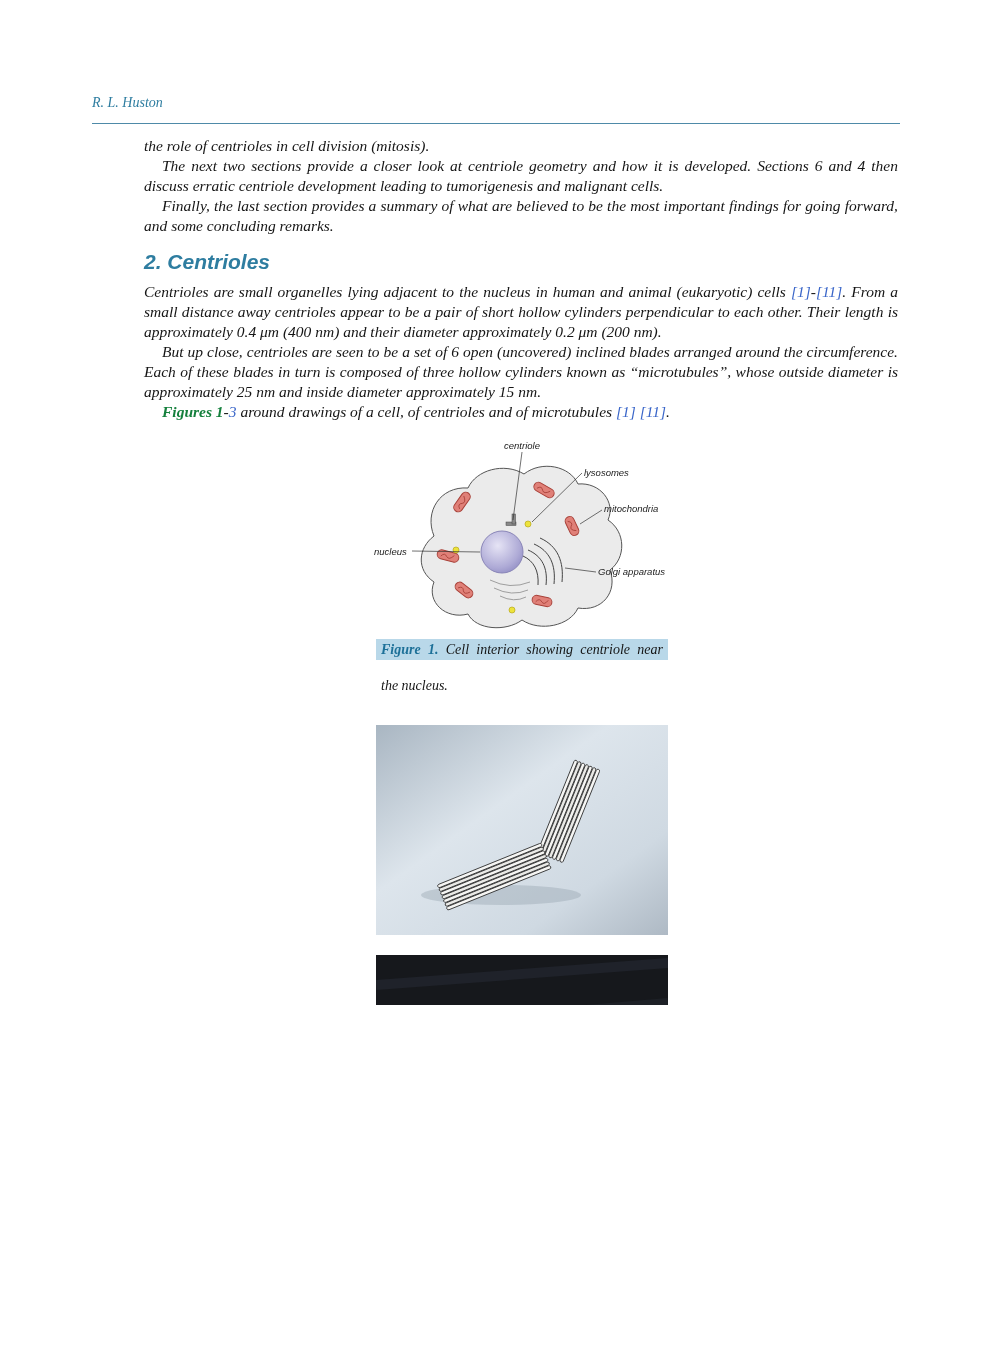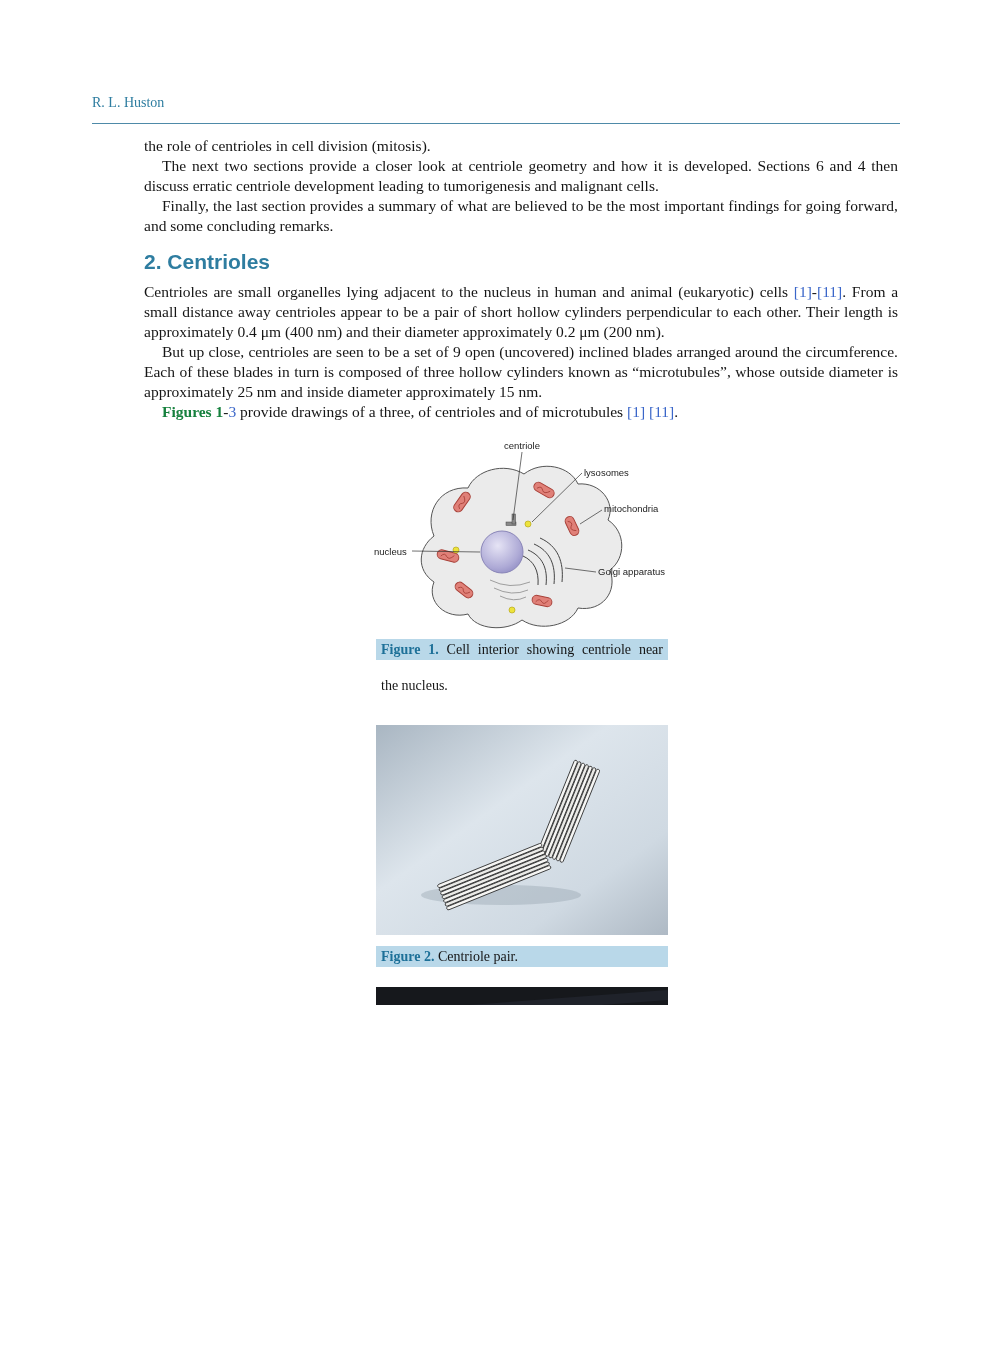--- a/index.html
+++ b/index.html
@@ -4,20 +4,21 @@
 <style>
   html,body { margin:0; padding:0; background:#ffffff; }
   .page {
     position: relative;
     width: 992px;
     height: 1005px;
     background: #ffffff;
     font-family: "Liberation Serif", serif;
     color: #151515;
     overflow: hidden;
+    font-style: italic;
   }
   .running-head {
     margin: 94px 92px 0 92px;
     font-size: 14px;
     line-height: 17px;
     color: #2e7da0;
   }
   .head-rule {
     border: none;
     border-top: 1.2px solid #4e8aa8;
@@ -95,23 +96,23 @@
   <div class="content">
 
     <p>the role of centrioles in cell division (mitosis).</p>
     <p class="indent">The next two sections provide a closer look at centriole geometry and how it is developed. Sections 6 and 4 then discuss erratic centriole development leading to tumorigenesis and malignant cells.</p>
     <p class="indent">Finally, the last section provides a summary of what are believed to be the most important findings for going forward, and some concluding remarks.</p>
 
     <h2 class="section-heading">2. Centrioles</h2>
 
     <p><span>Centrioles are small organelles lying adjacent to the nucleus in human and animal (eukaryotic) cells </span><span class="cite">[1]</span><span>-</span><span class="cite">[11]</span><span>. From a small distance away centrioles appear to be a pair of short hollow cylinders perpendicular to each other. Their length is approximately 0.4 μm (400 nm) and their diameter approximately 0.2 μm (200 nm).</span></p>
 
-    <p class="indent">But up close, centrioles are seen to be a set of 9 open (uncovered) inclined blades arranged around the circumference. Each of these blades in turn is composed of three hollow cylinders known as “microtubules”, whose outside diameter is approximately 25 nm and inside diameter approximately 15 nm.</p>
-
-    <p class="indent"><span class="figref">Figures 1</span><span>-</span><span class="cite">3</span><span> provide drawings of a three, of centrioles and of microtubules </span><span class="cite">[1] [11]</span><span>.</span></p>
+    <p class="indent">But up close, centrioles are seen to be a set of 6 open (uncovered) inclined blades arranged around the circumference. Each of these blades in turn is composed of three hollow cylinders known as “microtubules”, whose outside diameter is approximately 25 nm and inside diameter approximately 15 nm.</p>
+
+    <p class="indent"><span class="figref">Figures 1</span><span>-</span><span class="cite">3</span><span> around drawings of a cell, of centrioles and of microtubules </span><span class="cite">[1] [11]</span><span>.</span></p>
 
     <svg class="fig1-svg" width="310" height="200" viewBox="0 0 310 200">
       <defs>
         <radialGradient id="nucGrad" cx="40%" cy="35%" r="75%">
           <stop offset="0%" stop-color="#e6e4f5"></stop>
           <stop offset="70%" stop-color="#aeaad6"></stop>
           <stop offset="100%" stop-color="#8e8ac2"></stop>
         </radialGradient>
       </defs>
 
@@ -212,23 +213,20 @@
         <rect x="-56" y="-13" width="112" height="3.4" rx="1.7"></rect>
         <rect x="-56" y="-9" width="112" height="3.4" rx="1.7" fill="#e9e9e6"></rect>
         <rect x="-56" y="-5" width="112" height="3.4" rx="1.7"></rect>
         <rect x="-56" y="-1" width="112" height="3.4" rx="1.7" fill="#e9e9e6"></rect>
         <rect x="-56" y="3" width="112" height="3.4" rx="1.7"></rect>
         <rect x="-56" y="7" width="112" height="3.4" rx="1.7" fill="#e9e9e6"></rect>
         <rect x="-56" y="11" width="112" height="3.4" rx="1.7"></rect>
       </g>
     </svg>
 
-    <div class="caption cap2">
-      <div class="cap-bar"><span class="cap-label">Figure 2.</span><span> Centriole pair.</span></div>
-    </div>
 
     <svg class="fig-img fig3-svg" width="292" height="163" viewBox="0 0 292 163">
       <defs>
         <pattern id="beads" width="7.5" height="7.5" patternUnits="userSpaceOnUse" patternTransform="rotate(8)">
           <rect width="7.5" height="7.5" fill="#0d0e11"></rect>
           <circle cx="2" cy="2" r="1.7" fill="#d8dadd"></circle>
           <circle cx="5.7" cy="5.7" r="1.7" fill="#4a4f57"></circle>
         </pattern>
       </defs>
       <rect x="0" y="0" width="292" height="163" fill="#16181c"></rect>

